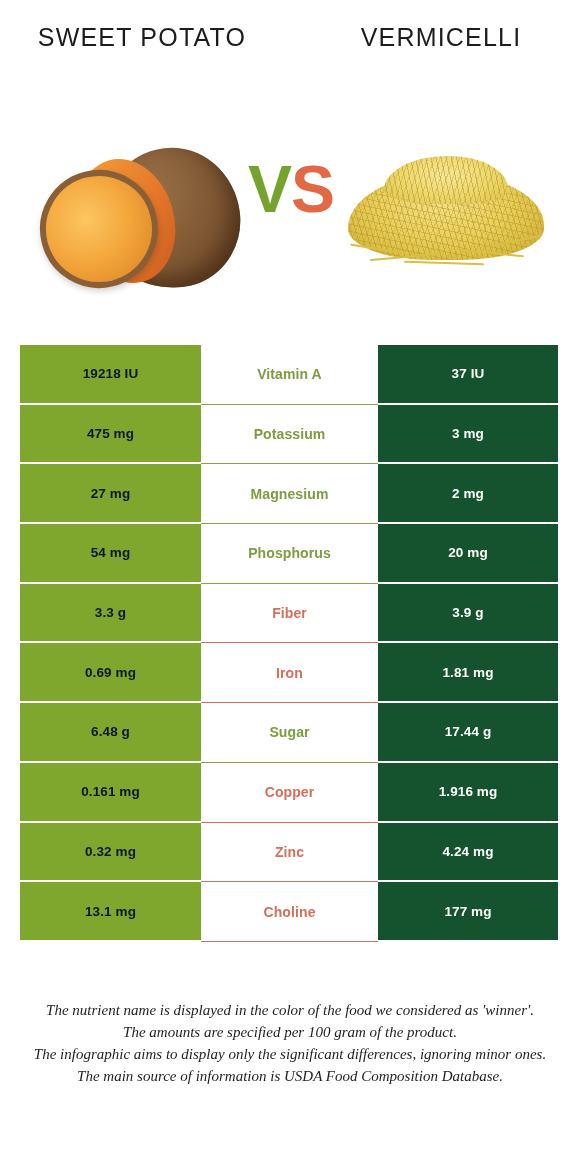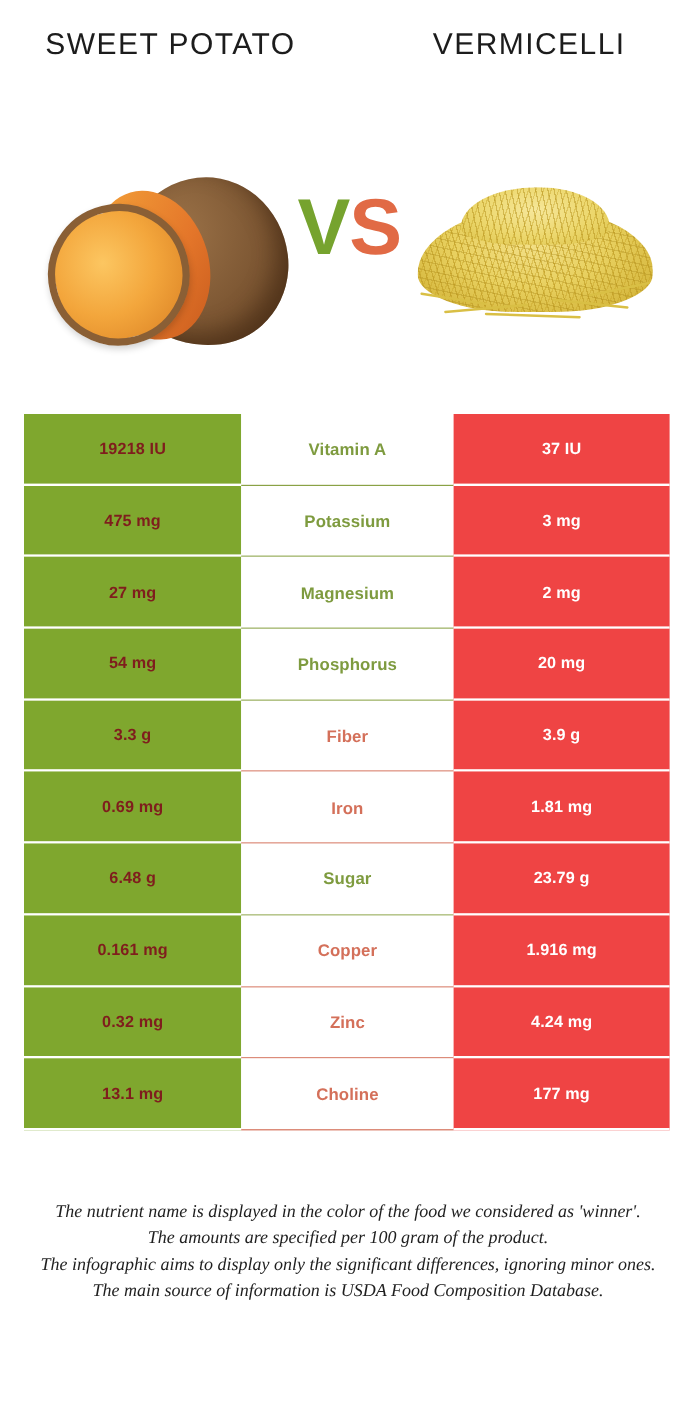--- a/index.html
+++ b/index.html
@@ -156,35 +156,35 @@
     display: flex;
     align-items: center;
     justify-content: center;
     font-size: 13.5px;
     font-weight: bold;
     letter-spacing: .1px;
     box-sizing: border-box;
   }
   .cell.left {
     width: 181px;
-    color: #7f1d1d;
+    color: #0f172a;
     background: #7fa72e;
     border-bottom: 2px solid #ffffff;
   }
   .cell.mid {
     width: 177px;
     background: #ffffff;
     font-size: 14px;
     font-weight: bold;
     box-sizing: border-box;
   }
   .cell.right {
     width: 180px;
     color: #ffffff;
-    background: #ef4444;
+    background: #14532d;
     border-bottom: 2px solid #ffffff;
   }
   .row.win-green .cell.mid {
     color: #7e9b3f;
     border-bottom: 1px solid #8aa245;
   }
   .row.win-orange .cell.mid {
     color: #d4705a;
     border-bottom: 1px solid #d4705a;
   }
@@ -273,21 +273,21 @@
 
   <div class="row win-orange">
     <div class="cell left">0.69 mg</div>
     <div class="cell mid">Iron</div>
     <div class="cell right">1.81 mg</div>
   </div>
 
   <div class="row win-green">
     <div class="cell left">6.48 g</div>
     <div class="cell mid">Sugar</div>
-    <div class="cell right">23.79 g</div>
+    <div class="cell right">17.44 g</div>
   </div>
 
   <div class="row win-orange">
     <div class="cell left">0.161 mg</div>
     <div class="cell mid">Copper</div>
     <div class="cell right">1.916 mg</div>
   </div>
 
   <div class="row win-orange">
     <div class="cell left">0.32 mg</div>

